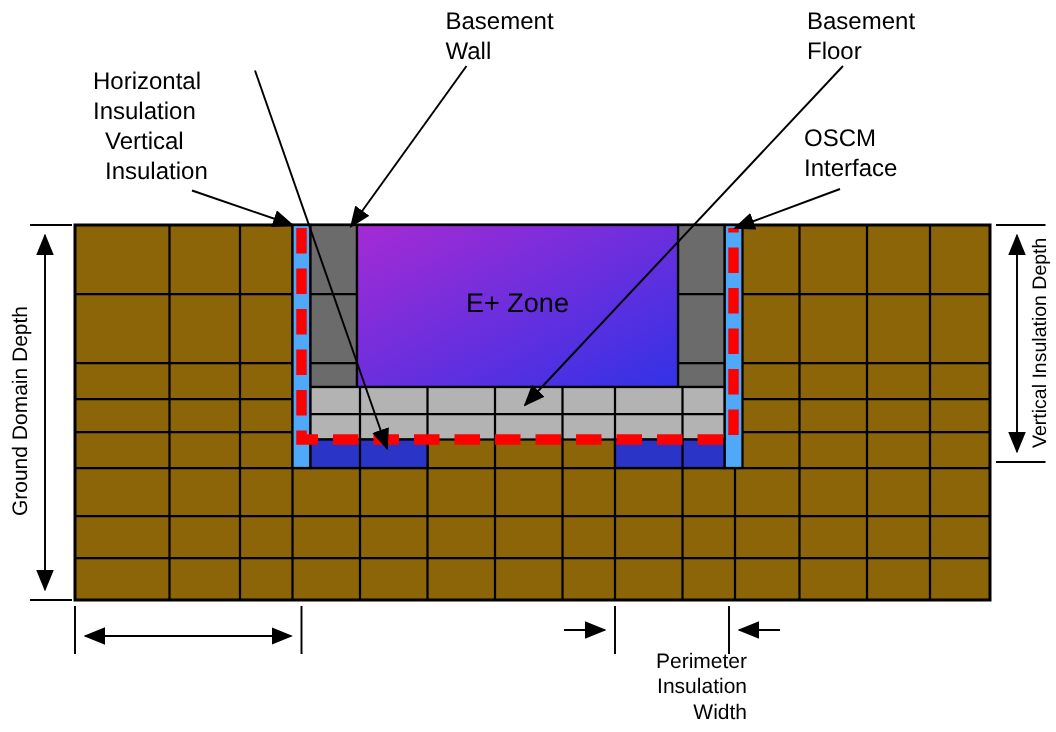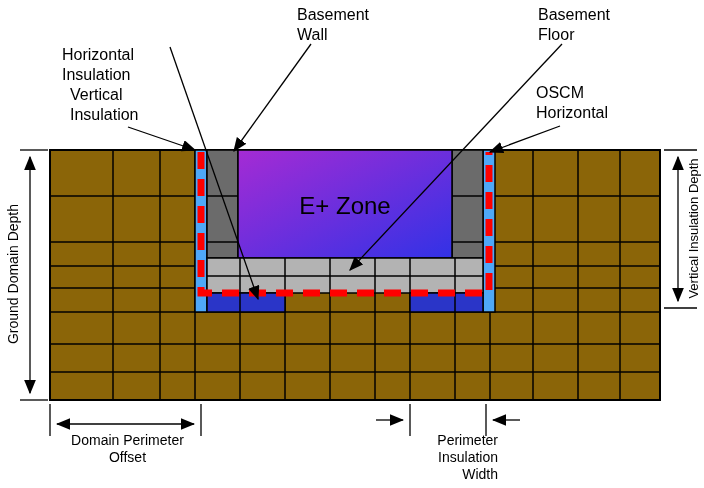--- a/index.html
+++ b/index.html
@@ -14,21 +14,21 @@
   }
   .dim-label {
     position:absolute; color:#000; font-size:14px; line-height:1.2;
     white-space:pre-line; text-align:center;
   }
   .vlabel {
     position:absolute; color:#000; font-size:14px; text-align:center;
     white-space:nowrap; transform:rotate(-90deg); transform-origin:center center;
   }
   .zone-label {
-    position:absolute; color:#000; font-size:24px; text-align:center;
+    position:absolute; color:#000; font-size:18px; text-align:center;
   }
 </style>
 </head>
 <body>
 
 <div class="canvas">
 
   <svg width="704" height="488" viewBox="0 0 704 488">
     <defs>
       <marker id="ah" markerWidth="11" markerHeight="9" refX="10" refY="4.5" orient="auto-start-reverse">
@@ -123,25 +123,23 @@
 
   <div class="label" style="left:62px; top:5px;margin-top:40px;">Horizontal
 Insulation</div>
   <div class="label" style="left:297px; top:5px;">Basement
 Wall</div>
   <div class="label" style="left:538px; top:5px;">Basement
 Floor</div>
   <div class="label" style="left:52px; top:85px;margin-left:18px;">Vertical
 Insulation</div>
   <div class="label" style="left:536px; top:83px;">OSCM
-Horizontal</div>
+Interface</div>
 
   <div class="zone-label" style="left:238px; top:192px; width:214px;">E+ Zone</div>
 
   <div class="vlabel" style="left:-112px; top:266px; width:250px;">Ground Domain Depth</div>
   <div class="vlabel" style="left:608px; top:221px; width:170px; font-size:13px;">Vertical Insulation Depth</div>
-  <div class="dim-label" style="left:50px; top:432px; width:155px;">Domain Perimeter
-Offset</div>
   <div class="dim-label" style="left:398px; top:432px; width:100px;text-align:right;">Perimeter
 Insulation
 Width</div>
 
 </div>
 
 </body></html>

